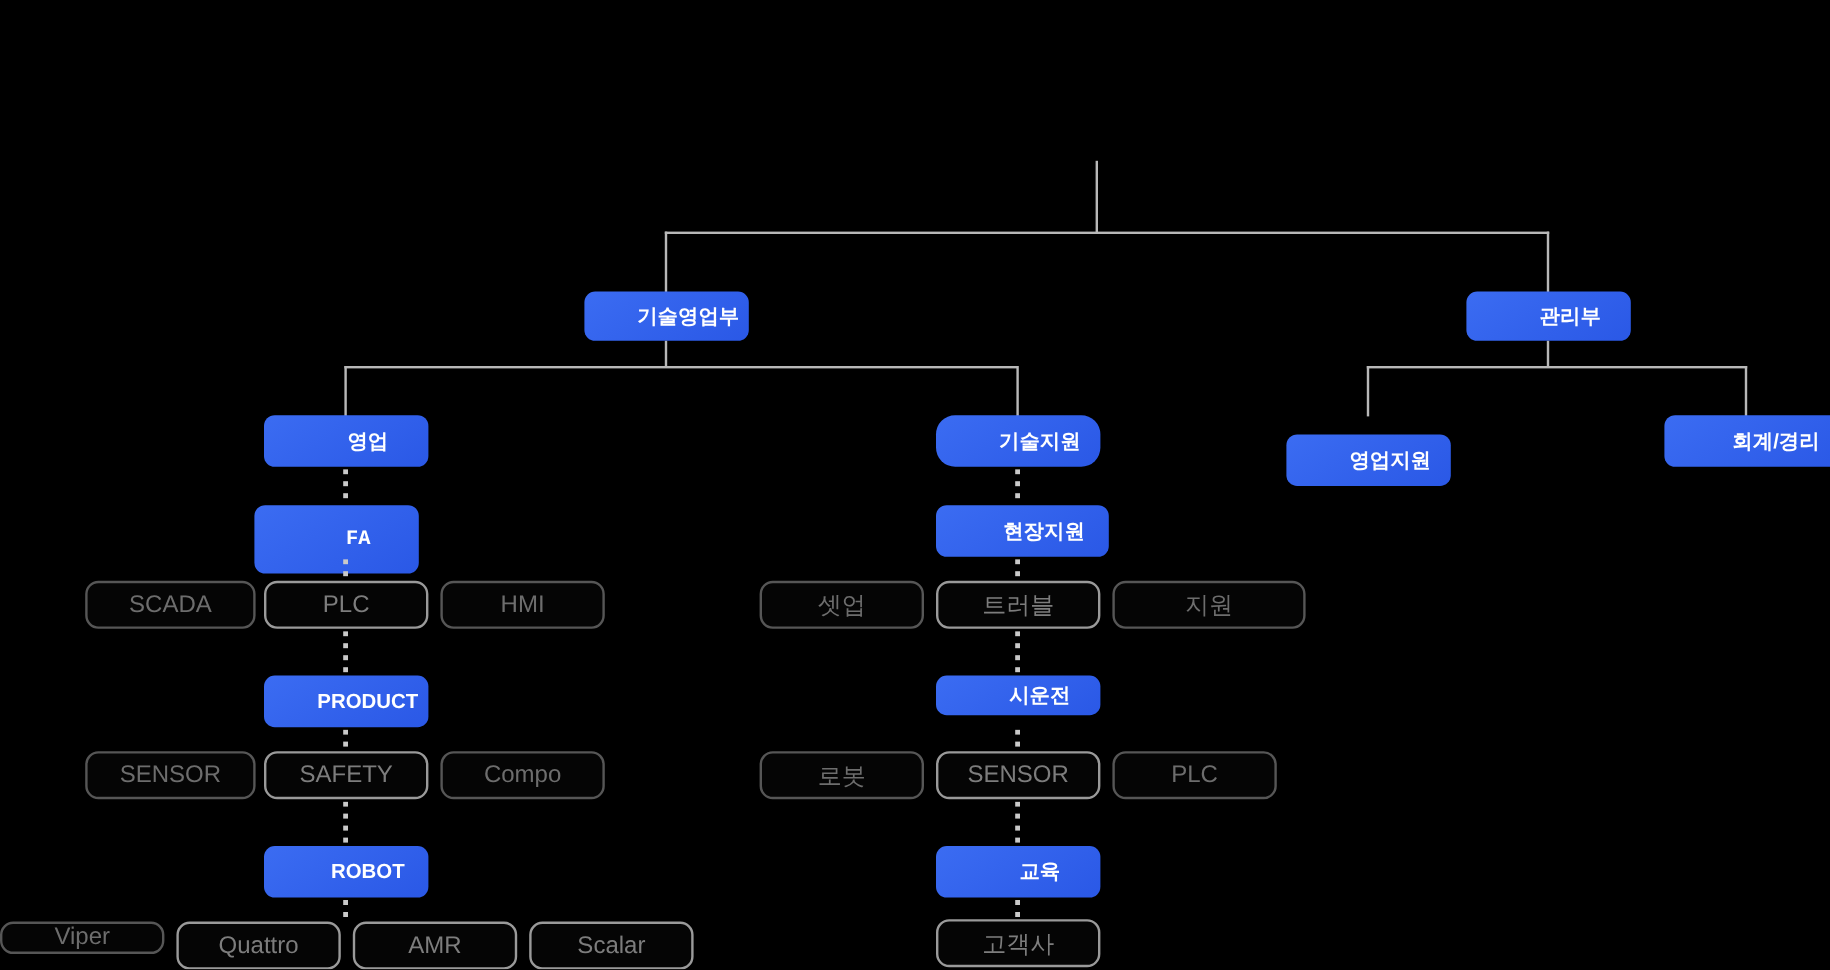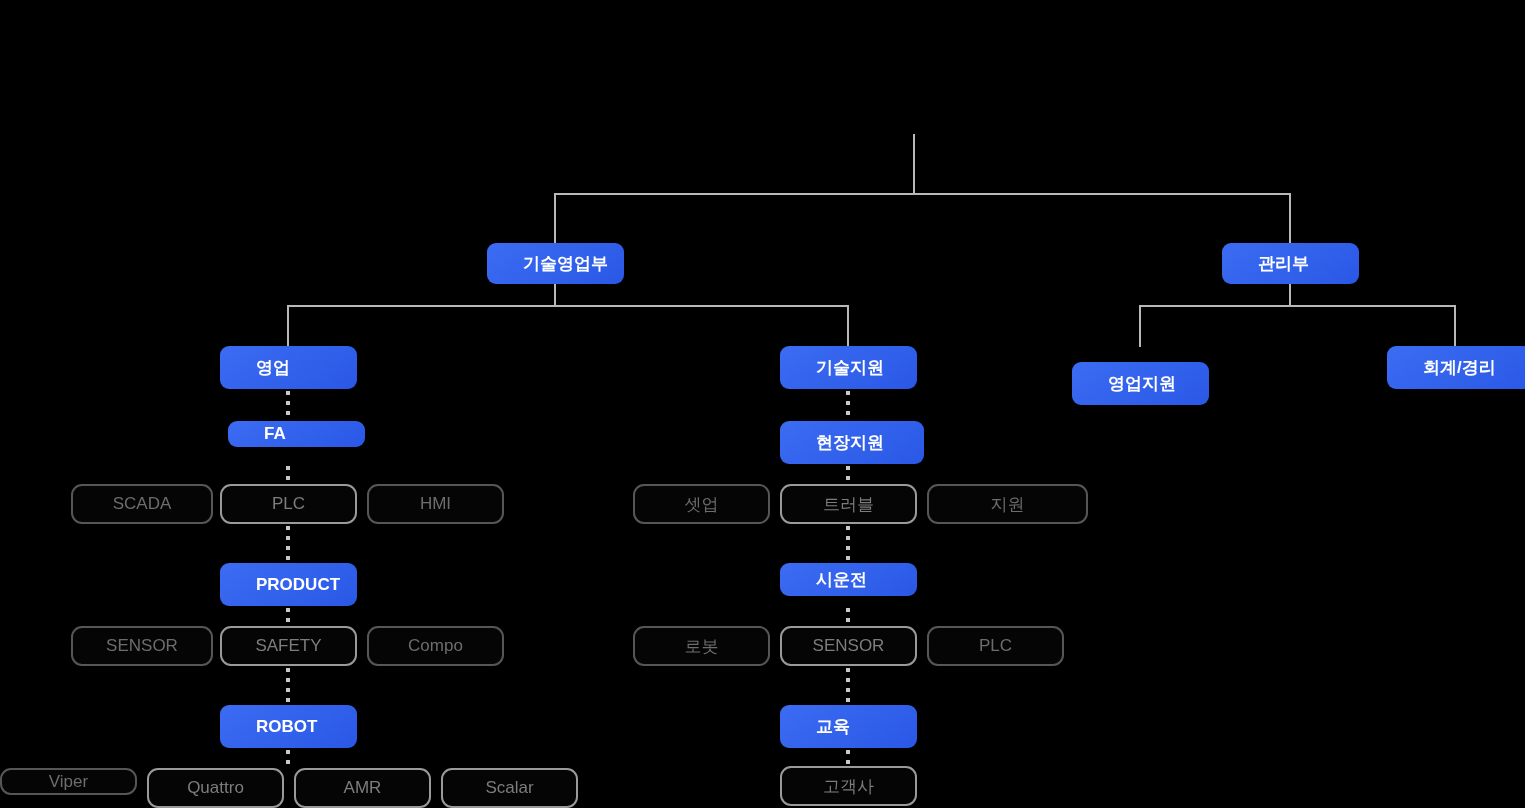--- a/index.html
+++ b/index.html
@@ -65,38 +65,39 @@
 
   
   .node {
     position: absolute;
     box-sizing: border-box;
     border-radius: 9px;
     background: linear-gradient(145deg, #3b6cf2 0%, #2a58e6 100%);
     color: #ffffff;
     display: flex;
     align-items: center;
+    justify-content: center;
     font-size: 17px;
     font-weight: bold;
     white-space: nowrap;
     padding-left: 36px;
   }
 
   
   .leaf {
     position: absolute;
     box-sizing: border-box;
     border-radius: 11px;
     background: #050505;
     border: 2px solid #565656;
     color: #6d6d6d;
     display: flex;
     align-items: center;
     justify-content: center;
-    font-size: 17px;
+    font-size: 20px;
     font-weight: normal;
     white-space: nowrap;
   }
   .leaf.bright {
     border-color: #9a9a9a;
     color: #7d7d7d;
   }
 </style>
 </head>
 <body>
@@ -125,33 +126,33 @@
   <div class="line v" style="left:847px; top:305px; height:42px;"></div>
 
   <div class="line v" style="left:1289px; top:284px; height:22px;"></div>
   <div class="line h" style="left:1139px; top:305px; width:317px;"></div>
   <div class="line v" style="left:1139px; top:305px; height:42px;"></div>
   <div class="line v" style="left:1454px; top:305px; height:42px;"></div>
 
   <div class="node" style="left:220px; top:346px; width:137px; height:43px;">
     <span>영업</span>
   </div>
-  <div class="node" style="left:780px; top:346px; width:137px; height:43px;">
+  <div class="node" style="left:780px; top:346px; width:137px; height:43px;border-radius:16px;">
     <span>기술지원</span>
   </div>
   <div class="node" style="left:1072px; top:346px; width:137px; height:43px;margin-top:16px;">
     <span>영업지원</span>
   </div>
   <div class="node" style="left:1387px; top:346px; width:150px; height:43px;">
     <span>회계/경리</span>
   </div>
 
   <div class="dotline" style="left:286px; top:391px; height:28px;"></div>
 
-  <div class="node" style="left:228px; top:421px; width:137px; height:26px;">
+  <div class="node" style="left:212px; top:421px; width:137px; height:57px;font-family:Liberation Mono, monospace;">
     <span>FA</span>
   </div>
 
   <div class="dotline" style="left:286px; top:466px; height:16px;"></div>
 
   <div class="leaf" style="left:71px; top:484px; width:142px; height:40px;">
     <span>SCADA</span>
   </div>
   <div class="leaf bright" style="left:220px; top:484px; width:137px; height:40px;">
     <span>PLC</span>

